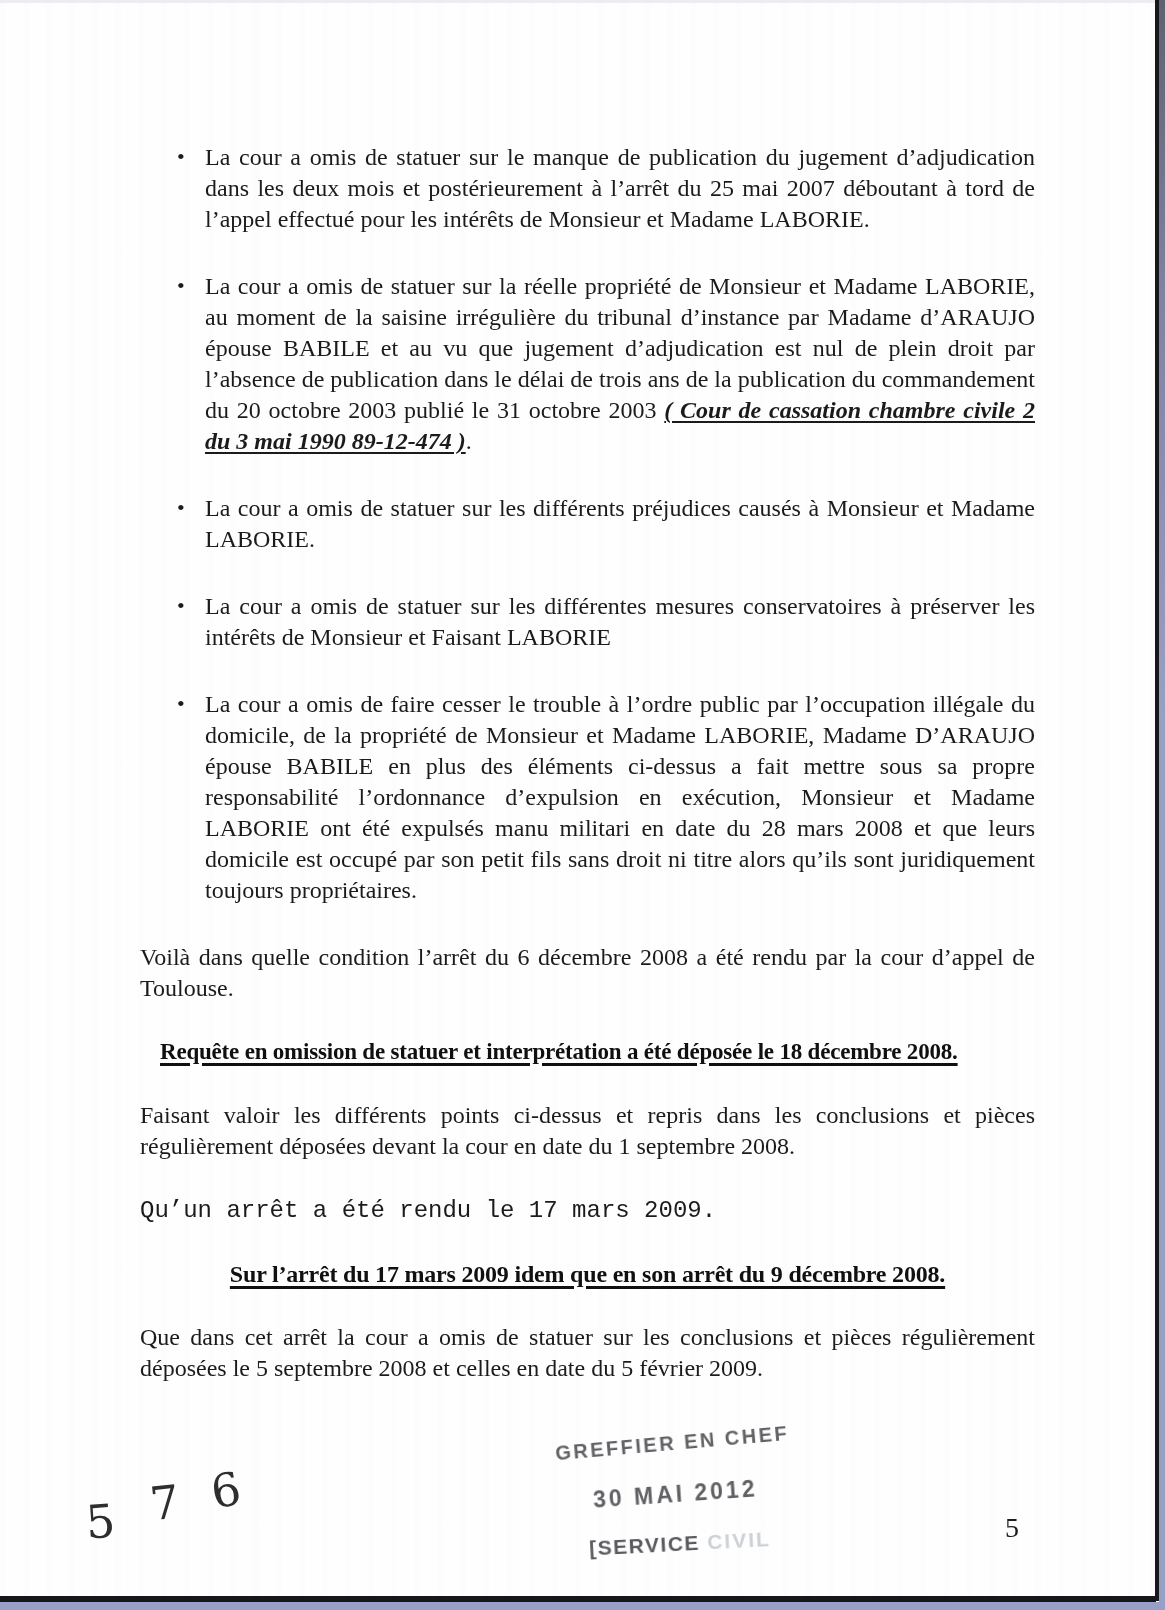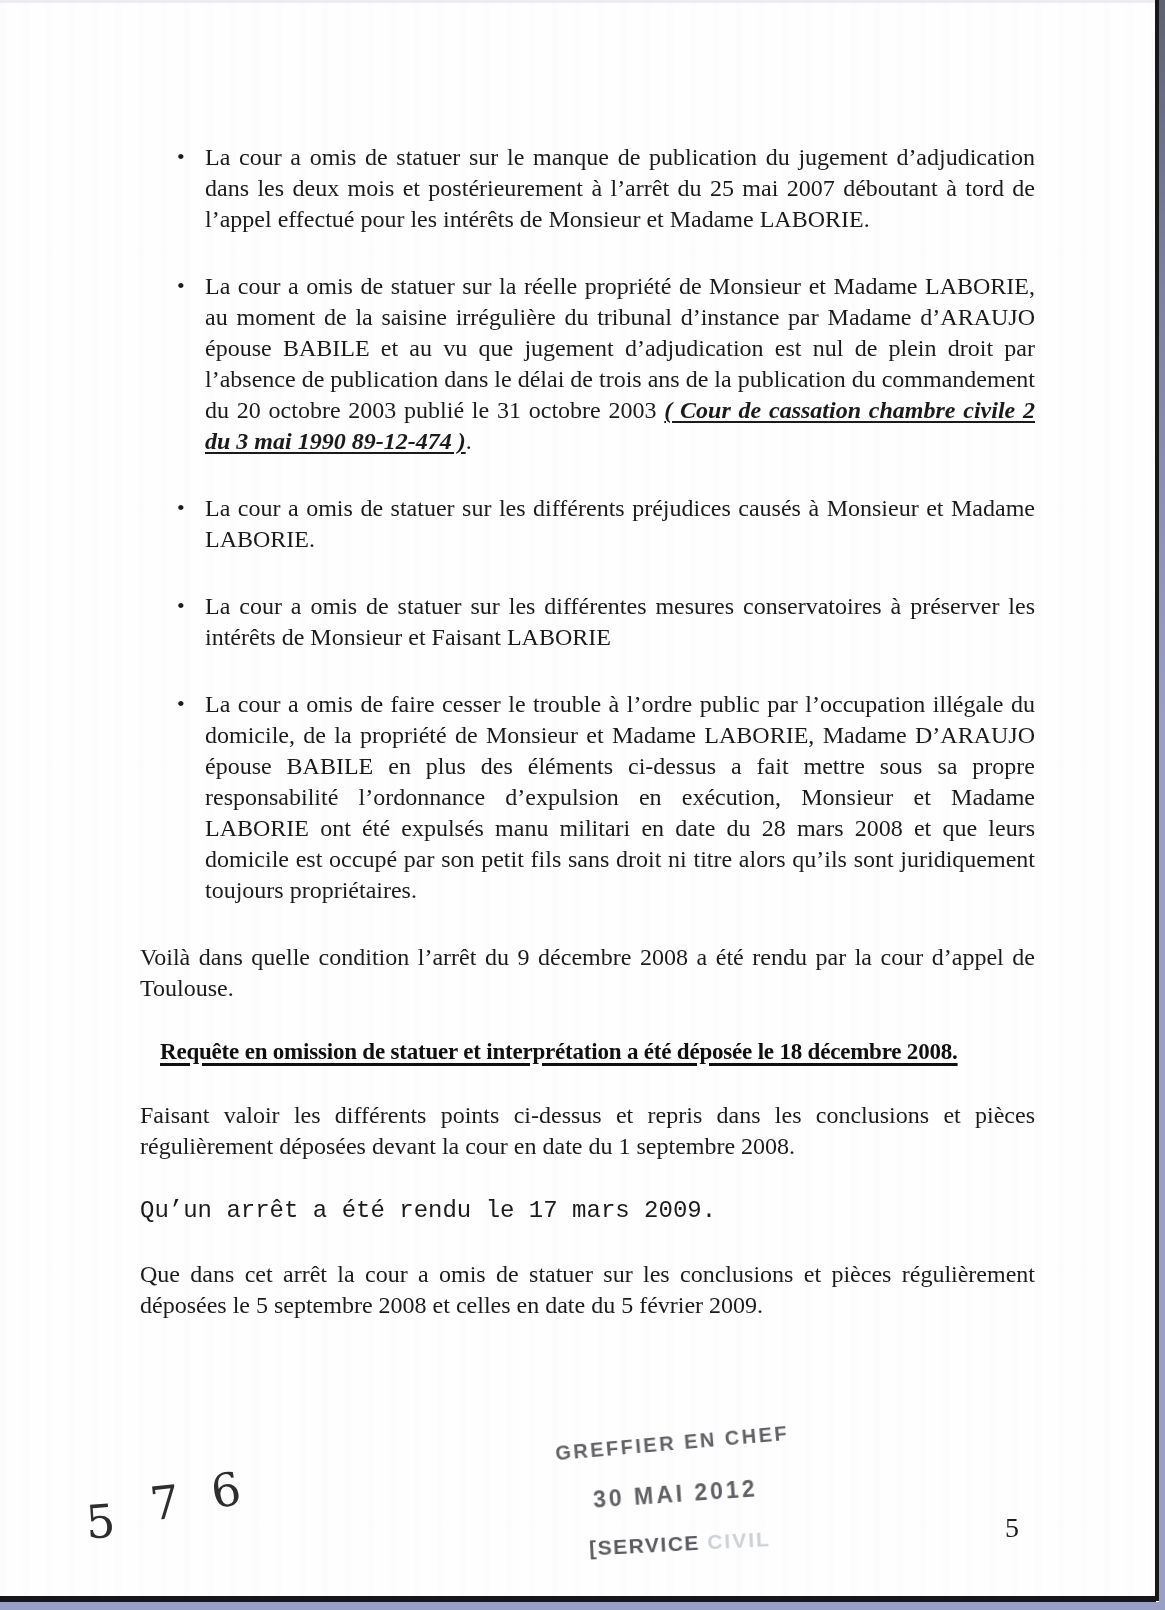--- a/index.html
+++ b/index.html
@@ -82,30 +82,31 @@
       <li>
         <span class="marker">•</span>
         <span>La cour a omis de statuer sur les différentes mesures conservatoires à préserver les intérêts de Monsieur et Faisant LABORIE</span>
       </li>
       <li>
         <span class="marker">•</span>
         <span>La cour a omis de faire cesser le trouble à l’ordre public par l’occupation illégale du domicile, de la propriété de Monsieur et Madame LABORIE, Madame D’ARAUJO épouse BABILE en plus des éléments ci-dessus a fait mettre sous sa propre responsabilité l’ordonnance d’expulsion en exécution, Monsieur et Madame LABORIE ont été expulsés manu militari en date du 28 mars 2008 et que leurs domicile est occupé par son petit fils sans droit ni titre alors qu’ils sont juridiquement toujours propriétaires.</span>
       </li>
     </ul>
 
-    <p class="para">Voilà dans quelle condition l’arrêt du 9 décembre 2008 a été rendu par la cour d’appel de Toulouse.</p>
+    <p class="para">Voilà dans quelle condition l’arrêt du 6 décembre 2008 a été rendu par la cour d’appel de Toulouse.</p>
 
     <h2 class="heading h-left">Requête en omission de statuer  et interprétation a été déposée le 18 décembre 2008.</h2>
 
     <p class="para">Faisant valoir les différents points ci-dessus et repris dans les conclusions et pièces régulièrement déposées devant la cour en date du 1 septembre 2008.</p>
 
 
 
     <p class="para single">Qu’un arrêt a été rendu le 17 mars 2009.</p>
 
+    <h2 class="heading h-center">Sur l’arrêt du 17 mars 2009 idem que en son arrêt du 9 décembre 2008.</h2>
 
     <p class="para">Que dans cet arrêt la cour a omis de statuer sur les conclusions et pièces régulièrement déposées le 5 septembre 2008 et celles en date du 5 février 2009.</p>
   </div>
 
   <div class="stamp">
     <span class="s1">GREFFIER EN CHEF</span><br>
     <span class="s2">30 MAI 2012</span>
     <span class="s3"><span class="bracket">[</span><span>SERVICE</span> <span class="faint">CIVIL</span></span>
   </div>
 

